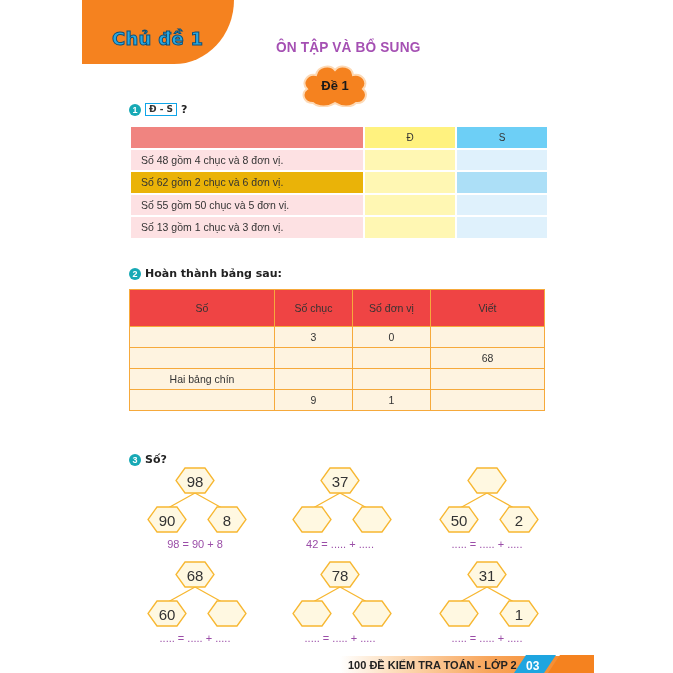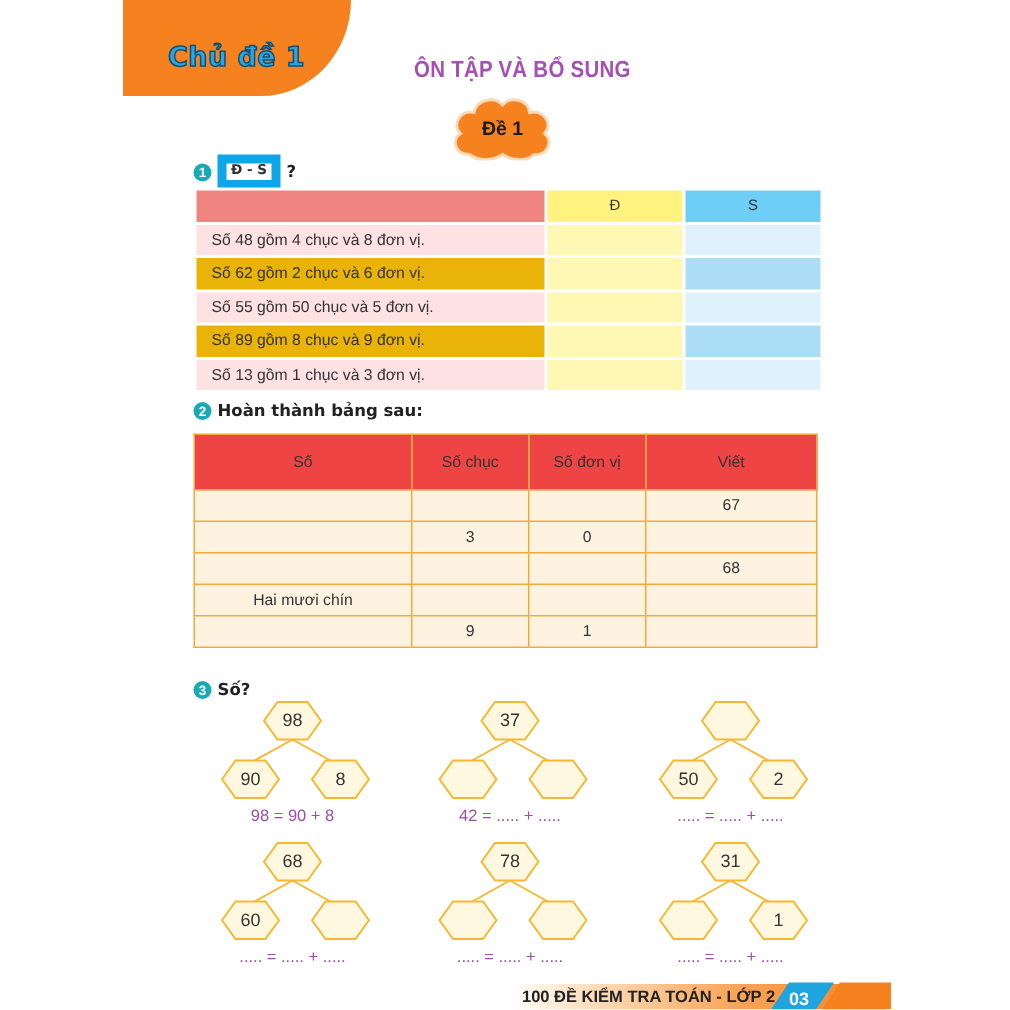--- a/index.html
+++ b/index.html
@@ -27,21 +27,21 @@
       font-weight: bold; font-size: 13px; color: #1a1a1a;
     }
 
     .q-head { position: absolute; display: flex; align-items: center; gap: 4px; }
     .q-num {
       width: 12px; height: 12px; border-radius: 50%; background: #17a9b5; color: #fff;
       font-size: 9px; font-weight: bold; display: flex; align-items: center; justify-content: center;
     }
     .q-text { font-weight: bold; font-size: 11px; color: #222; font-family: "DejaVu Sans", sans-serif; }
     .ds-box {
-      border: 6px solid #0ea5e9; padding: 0 3px; font-size: 9px; font-weight: bold; line-height: 11px;
+      border: 1px solid #0ea5e9; padding: 0 3px; font-size: 9px; font-weight: bold; line-height: 11px;
       font-family: "DejaVu Sans", sans-serif;
     }
 
     table { border-collapse: collapse; position: absolute; table-layout: fixed; }
     .t1 { left: 129px; top: 125px; width: 418px; }
     .t1 td { height: 22.5px; font-size: 10.5px; border: 2px solid #fff; }
     .t1 .h-label { background: #f08480; }
     .t1 .h-d { background: #fff27f; text-align: center; font-size: 10px; }
     .t1 .h-s { background: #6dcff6; text-align: center; font-size: 10px; }
     .t1 .lbl { padding-left: 10px; color: #333; }
@@ -51,21 +51,21 @@
     .t1 tr.odd .s { background: #dff1fc; }
     .t1 tr.even .s { background: #acdff7; }
 
     .t2 { left: 129px; top: 289px; width: 415px; }
     .t2 td { height: 21px; border: 1px solid #f6a93b; text-align: center; font-size: 10.5px; color: #333; background: #fef3e0; }
     .t2 thead td { background: #ef4444; height: 37px; }
 
     .tree { position: absolute; width: 110px; height: 80px; }
     .hex { position: absolute; width: 40px; height: 27px; }
     .hex svg { position: absolute; left: 0; top: 0; }
-    .hex span { position: absolute; left: 0; width: 40px; top: 6px; text-align: center; font-size: 12px; color: #333; }
+    .hex span { position: absolute; left: 0; width: 40px; top: 6px; text-align: center; font-size: 15px; color: #333; }
     .eq { position: absolute; width: 110px; text-align: center; font-size: 11px; color: #9b4ea8; }
 
     .footer { position: absolute; left: 340px; top: 653px; height: 20px; width: 252px; }
     .footer .bar { position: absolute; left: 0; top: 3px; width: 250px; height: 17px;
       background: linear-gradient(90deg, #ffffff 0%, #fde0c0 20%, #f8a55a 60%, #f5821f 100%); }
     .footer .txt { position: absolute; left: 8px; top: 6px; font-weight: bold; font-size: 11px; color: #222; white-space: nowrap; }
     .footer .pg { position: absolute; left: 164px; top: 0; }
     .footer .pg span { position: absolute; left: 22px; top: 6px; color: #fff; font-weight: bold; font-size: 12px; }
   </style>
 </head>
@@ -107,25 +107,20 @@
   <tr class="even">
     <td class="lbl">Số 62 gồm 2 chục và 6 đơn vị.</td>
     <td class="d"></td>
     <td class="s"></td>
   </tr>
   <tr class="odd">
     <td class="lbl">Số 55 gồm 50 chục và 5 đơn vị.</td>
     <td class="d"></td>
     <td class="s"></td>
   </tr>
-  <tr class="even">
-    <td class="lbl">Số 89 gồm 8 chục và 9 đơn vị.</td>
-    <td class="d"></td>
-    <td class="s"></td>
-  </tr>
   <tr class="odd">
     <td class="lbl">Số 13 gồm 1 chục và 3 đơn vị.</td>
     <td class="d"></td>
     <td class="s"></td>
   </tr>
 </tbody>
   </table>
 
 <div class="q-head" style="left:129px; top:267px;">
   <div class="q-num">2</div>
@@ -142,38 +137,32 @@
     <tr>
       <td>Số</td>
       <td>Số chục</td>
       <td>Số đơn vị</td>
       <td>Viết</td>
     </tr>
   </thead>
   <tbody>
     <tr>
       <td></td>
-      <td></td>
-      <td></td>
-      <td>67</td>
-    </tr>
-    <tr>
-      <td></td>
       <td>3</td>
       <td>0</td>
       <td></td>
     </tr>
     <tr>
       <td></td>
       <td></td>
       <td></td>
       <td>68</td>
     </tr>
     <tr>
-      <td>Hai mươi chín</td>
+      <td>Hai bảng chín</td>
       <td></td>
       <td></td>
       <td></td>
     </tr>
     <tr>
       <td></td>
       <td>9</td>
       <td>1</td>
       <td></td>
     </tr>

